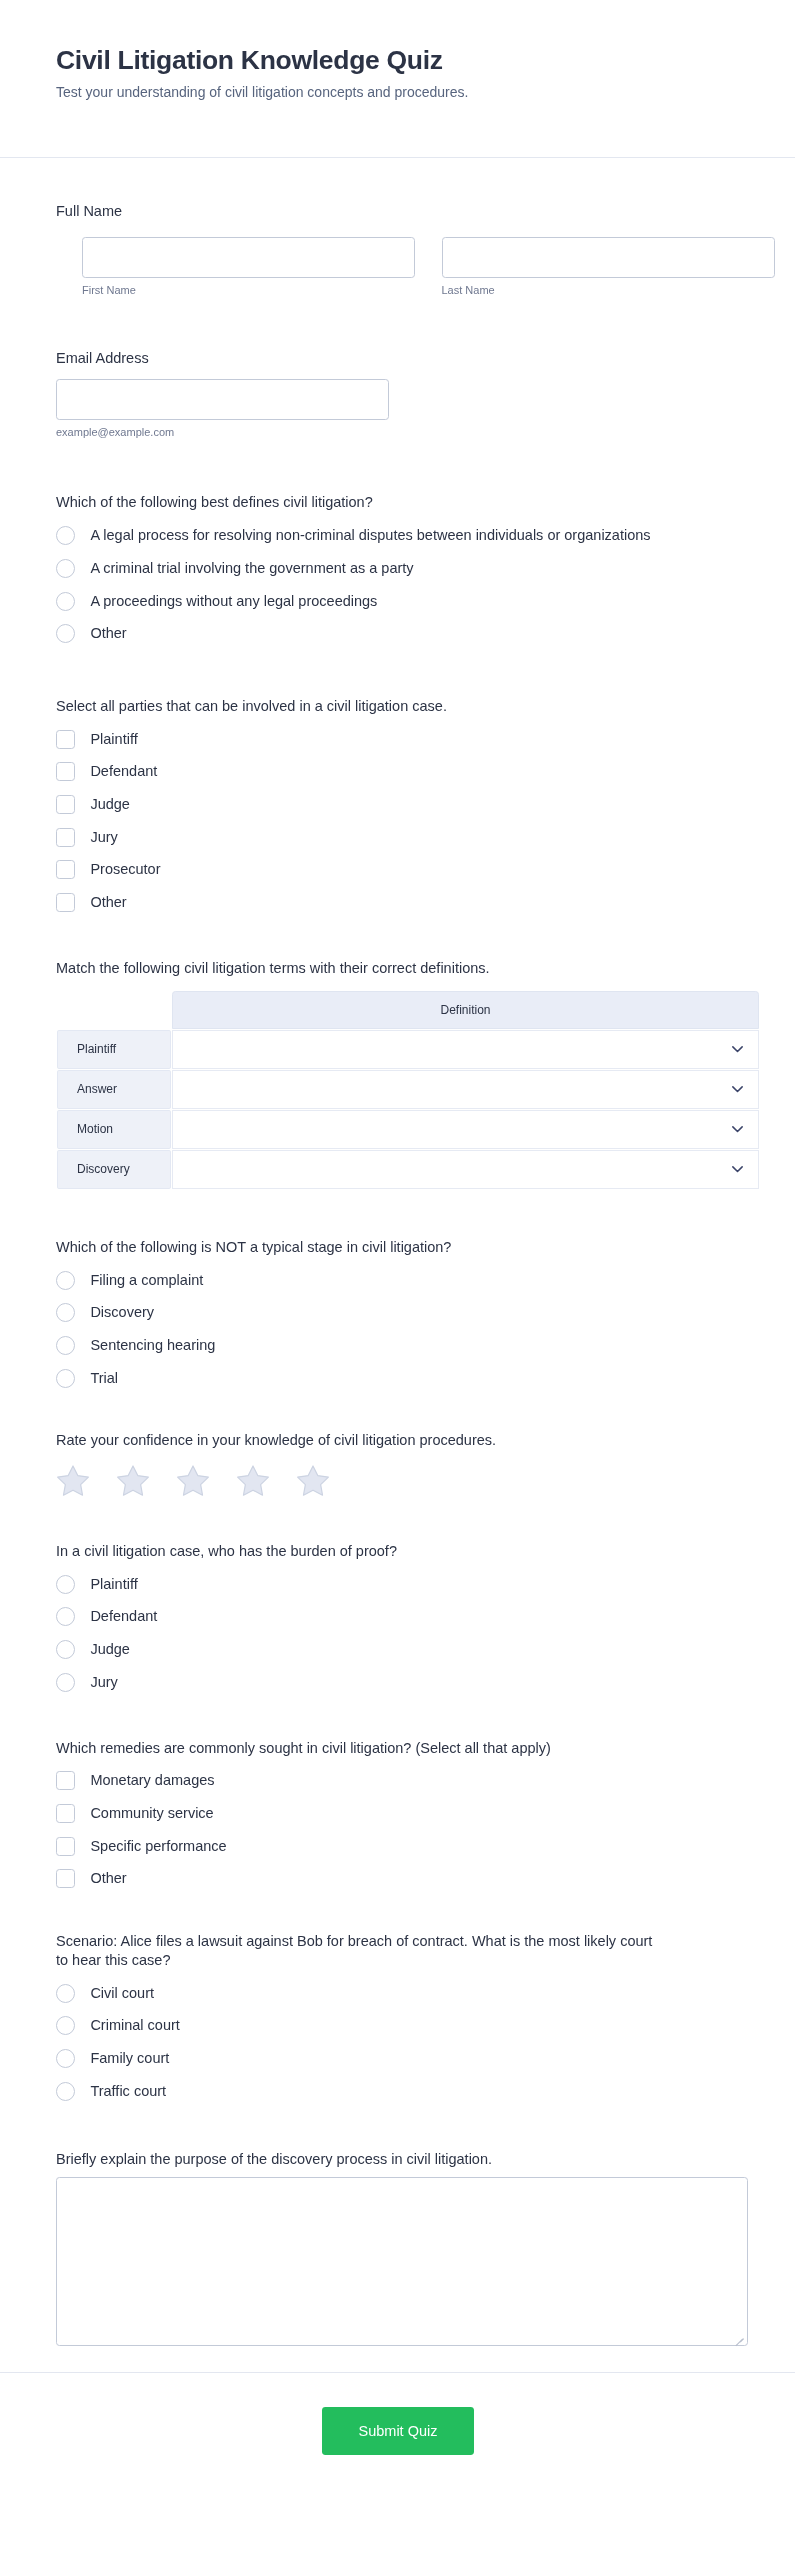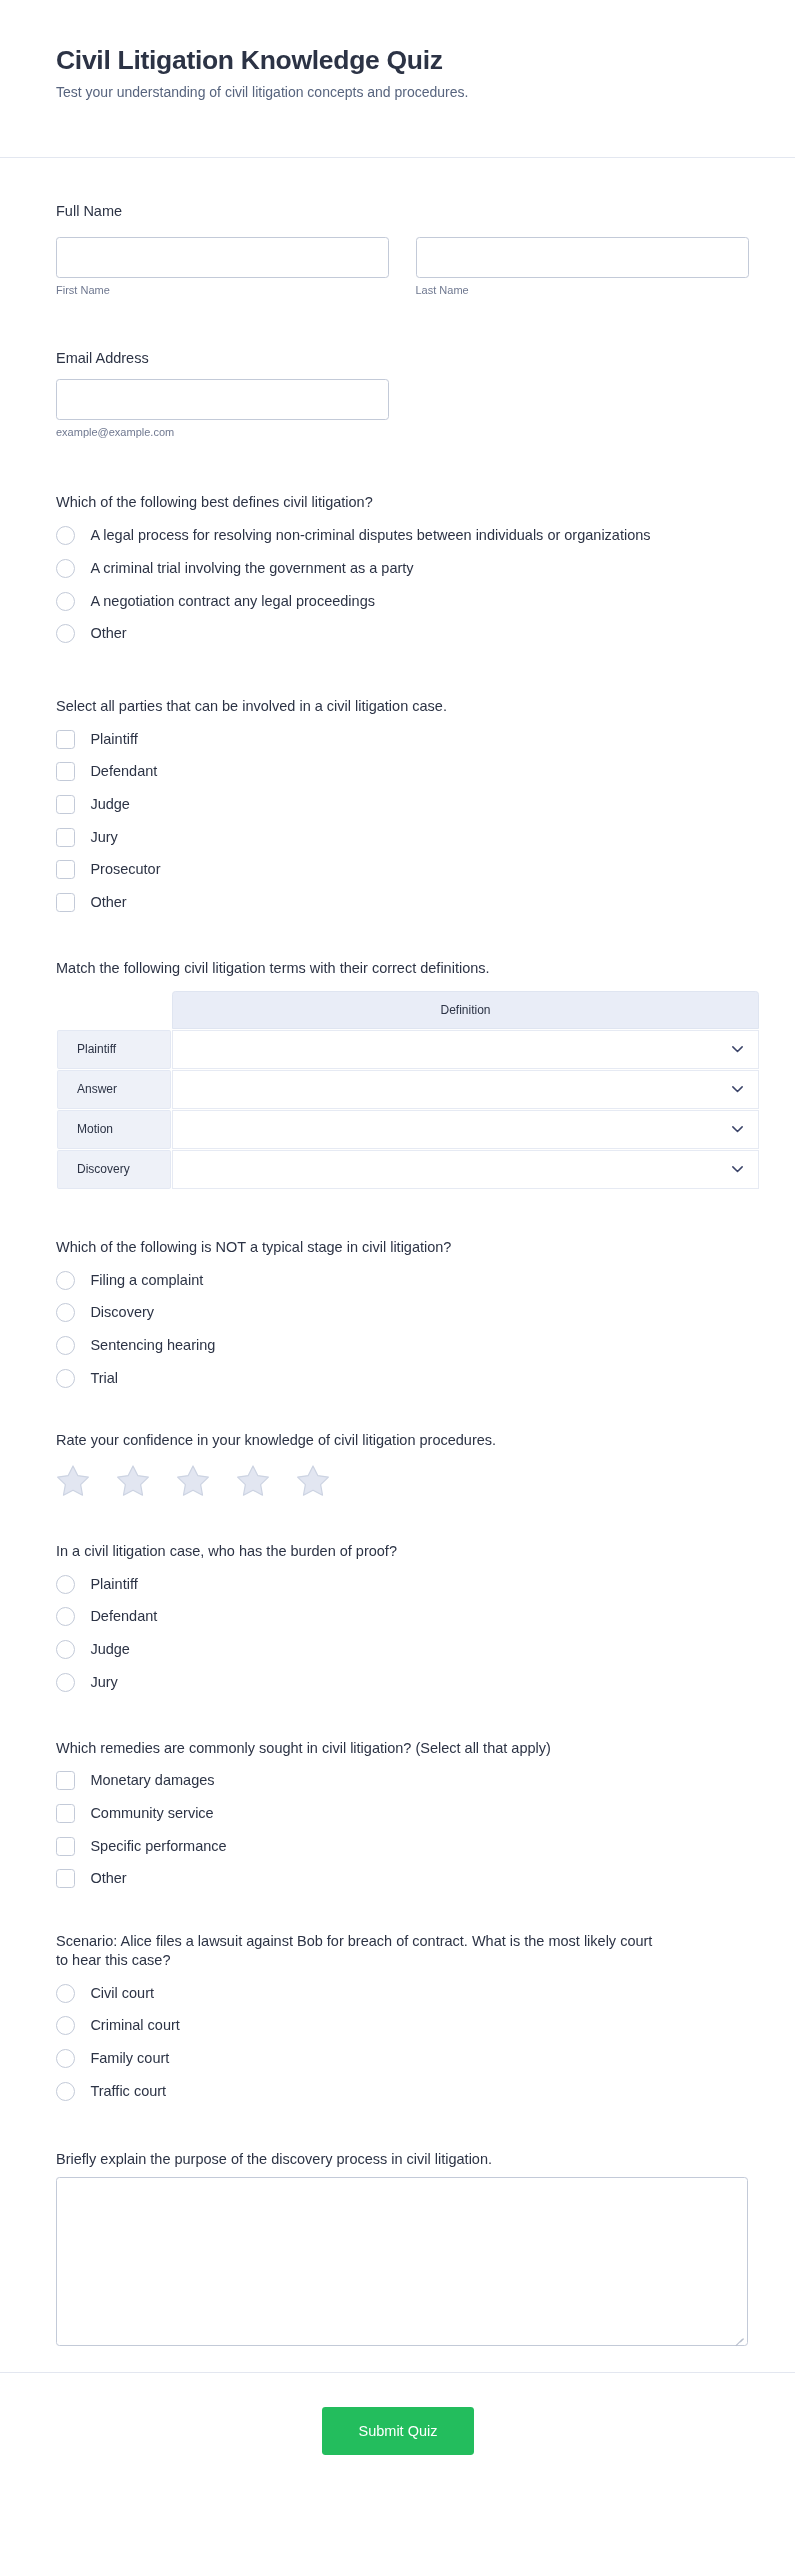--- a/index.html
+++ b/index.html
@@ -26,21 +26,21 @@
   .title{font-size:26.5px;font-weight:700;line-height:32.5px;letter-spacing:-0.3px;}
   .subtitle{margin-top:6.8px;font-size:14px;line-height:19px;color:var(--subtext);}
   .divider{height:0.9px;background:var(--divider);margin-top:55px;}
   .content{padding:0 36px 0 56px;}
 
   .field{margin-top:48px;}
   .field.first{margin-top:44px;}
   .qlabel{font-size:14.5px;font-weight:500;line-height:19px;max-width:599px;}
   .sublabel{font-size:11px;color:var(--muted);margin-top:6.8px;}
 
-  .name-row{display:flex;gap:26.5px;margin-top:15.4px;}
+  .name-row{display:flex;gap:26.5px;margin-top:15.4px;margin-left:26px;}
   .text-input{
     width:333px;height:41px;border:0.9px solid var(--border);border-radius:3.4px;
     background:#fff;font-family:inherit;font-size:13.7px;color:var(--text);padding:0 10.3px;
   }
   .email-field{margin-top:53px;}
   .email-field .text-input{margin-top:10.3px;display:block;}
 
   .options{margin-top:13.7px;}
   .option-row{display:flex;align-items:flex-start;margin-top:13px;}
   .option-row:first-child{margin-top:12px;}
@@ -124,21 +124,21 @@
       <div class="option-row">
         <span class="radio"></span>
         <span class="option-text">A legal process for resolving non-criminal disputes between individuals or organizations</span>
       </div>
       <div class="option-row">
         <span class="radio"></span>
         <span class="option-text">A criminal trial involving the government as a party</span>
       </div>
       <div class="option-row">
         <span class="radio"></span>
-        <span class="option-text">A negotiation contract any legal proceedings</span>
+        <span class="option-text">A proceedings without any legal proceedings</span>
       </div>
       <div class="option-row">
         <span class="radio"></span>
         <span class="option-text">Other</span>
       </div>
     </div>
   </div>
 
   <div class="field" style="margin-top:53px;">
     <div class="qlabel">Select all parties that can be involved in a civil litigation case.</div>

